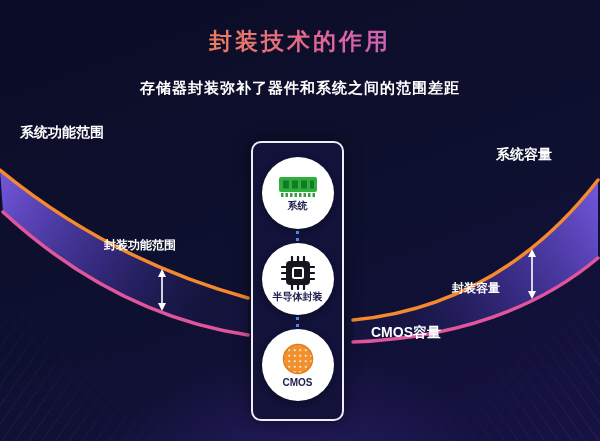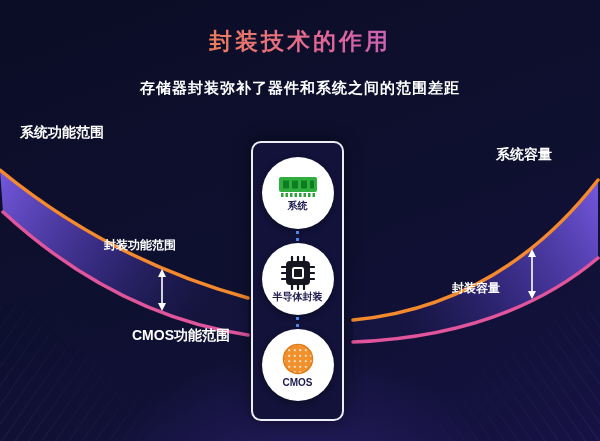--- a/index.html
+++ b/index.html
@@ -90,23 +90,23 @@
       </marker>
     </defs>
     <path d="M3,180 Q150,166 248,40 L248,118 Q155,196 3,202 Z" fill="url(#bandR)"></path>
     <path d="M3,180 Q150,166 248,40" fill="none" stroke="#f5892d" stroke-width="3.5" stroke-linecap="round"></path>
     <path d="M3,202 Q155,196 248,118" fill="none" stroke="#e0559b" stroke-width="3.5" stroke-linecap="round"></path>
     <line x1="182" y1="113" x2="182" y2="155" stroke="#ffffff" stroke-width="1.6" marker-start="url(#ahR)" marker-end="url(#ahR)"></line>
   </svg>
 
   <div class="lbl lbl-sys-range">系统功能范围</div>
   <div class="lbl lbl-pkg-range">封装功能范围</div>
-  <div class="lbl lbl-cmos-range">CMOS功能范围</div>
   <div class="lbl lbl-sys-cap">系统容量</div>
   <div class="lbl lbl-pkg-cap">封装容量</div>
+  <div class="lbl lbl-cmos-cap">CMOS容量</div>
 
   <div class="card">
 
     <div class="node">
       <svg width="40" height="24" viewBox="0 0 40 24">
         <rect x="1" y="2" width="38" height="15" rx="2" fill="#2fae3e"></rect>
         <rect x="5" y="5.5" width="6" height="8" fill="#0e7c22"></rect>
         <rect x="14" y="5.5" width="6" height="8" fill="#0e7c22"></rect>
         <rect x="23" y="5.5" width="6" height="8" fill="#0e7c22"></rect>
         <rect x="32" y="5.5" width="4" height="8" fill="#0e7c22"></rect>

